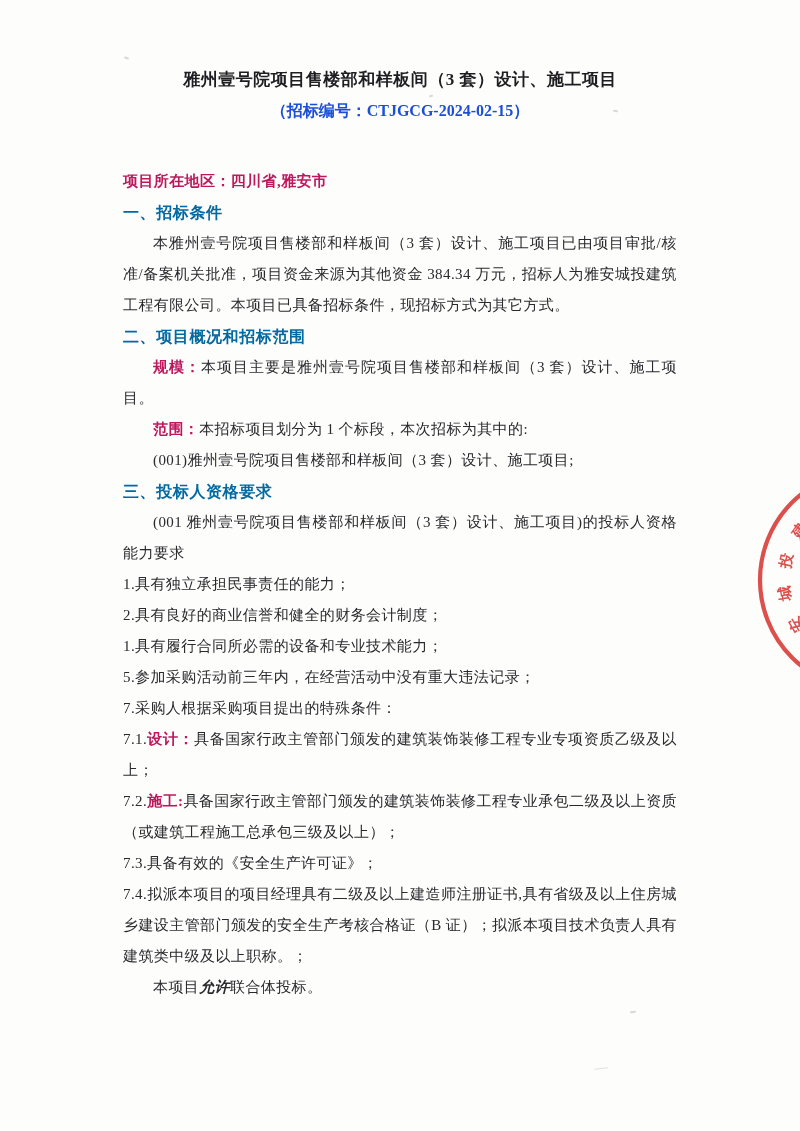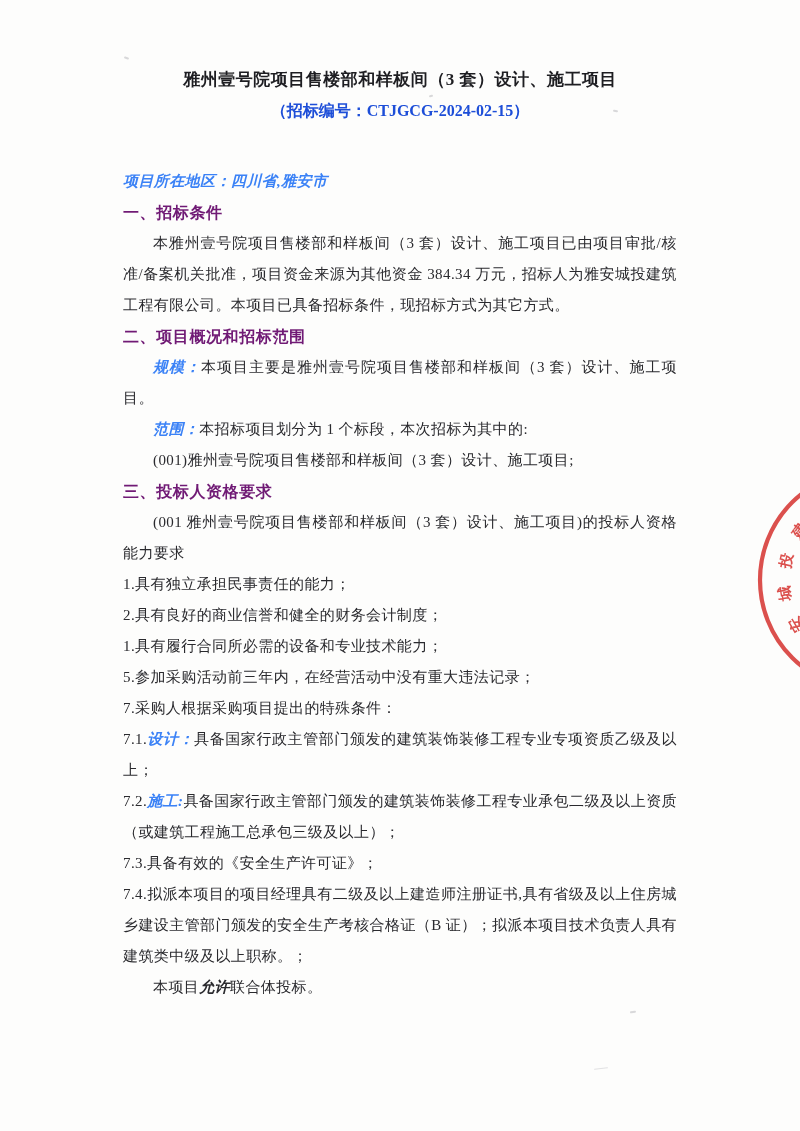--- a/index.html
+++ b/index.html
@@ -29,25 +29,25 @@
     margin-top:7px;color:#1d4ed8;
   }
   .loc-line{margin-top:43px;}
   p{margin:0;}
   .body-line{
     font-size:15px;line-height:31px;
     letter-spacing:0.4px;
     text-align:justify;
     color:#2a2a2e;
   }
-  .bold{font-weight:700;color:#3b82f6;font-style:italic;}
+  .bold{font-weight:700;color:#be185d;}
   .section-heading{
     font-size:16px;font-weight:700;
     line-height:31px;letter-spacing:0.6px;
-    color:#701a75;
+    color:#0369a1;
   }
   .indent{text-indent:2em;}
   .italic-cn{font-style:italic;font-weight:bold;}
   .seal{
     position:absolute;
     right:0;top:492px;
     width:52px;height:178px;
     pointer-events:none;
     opacity:0.92;
   }

